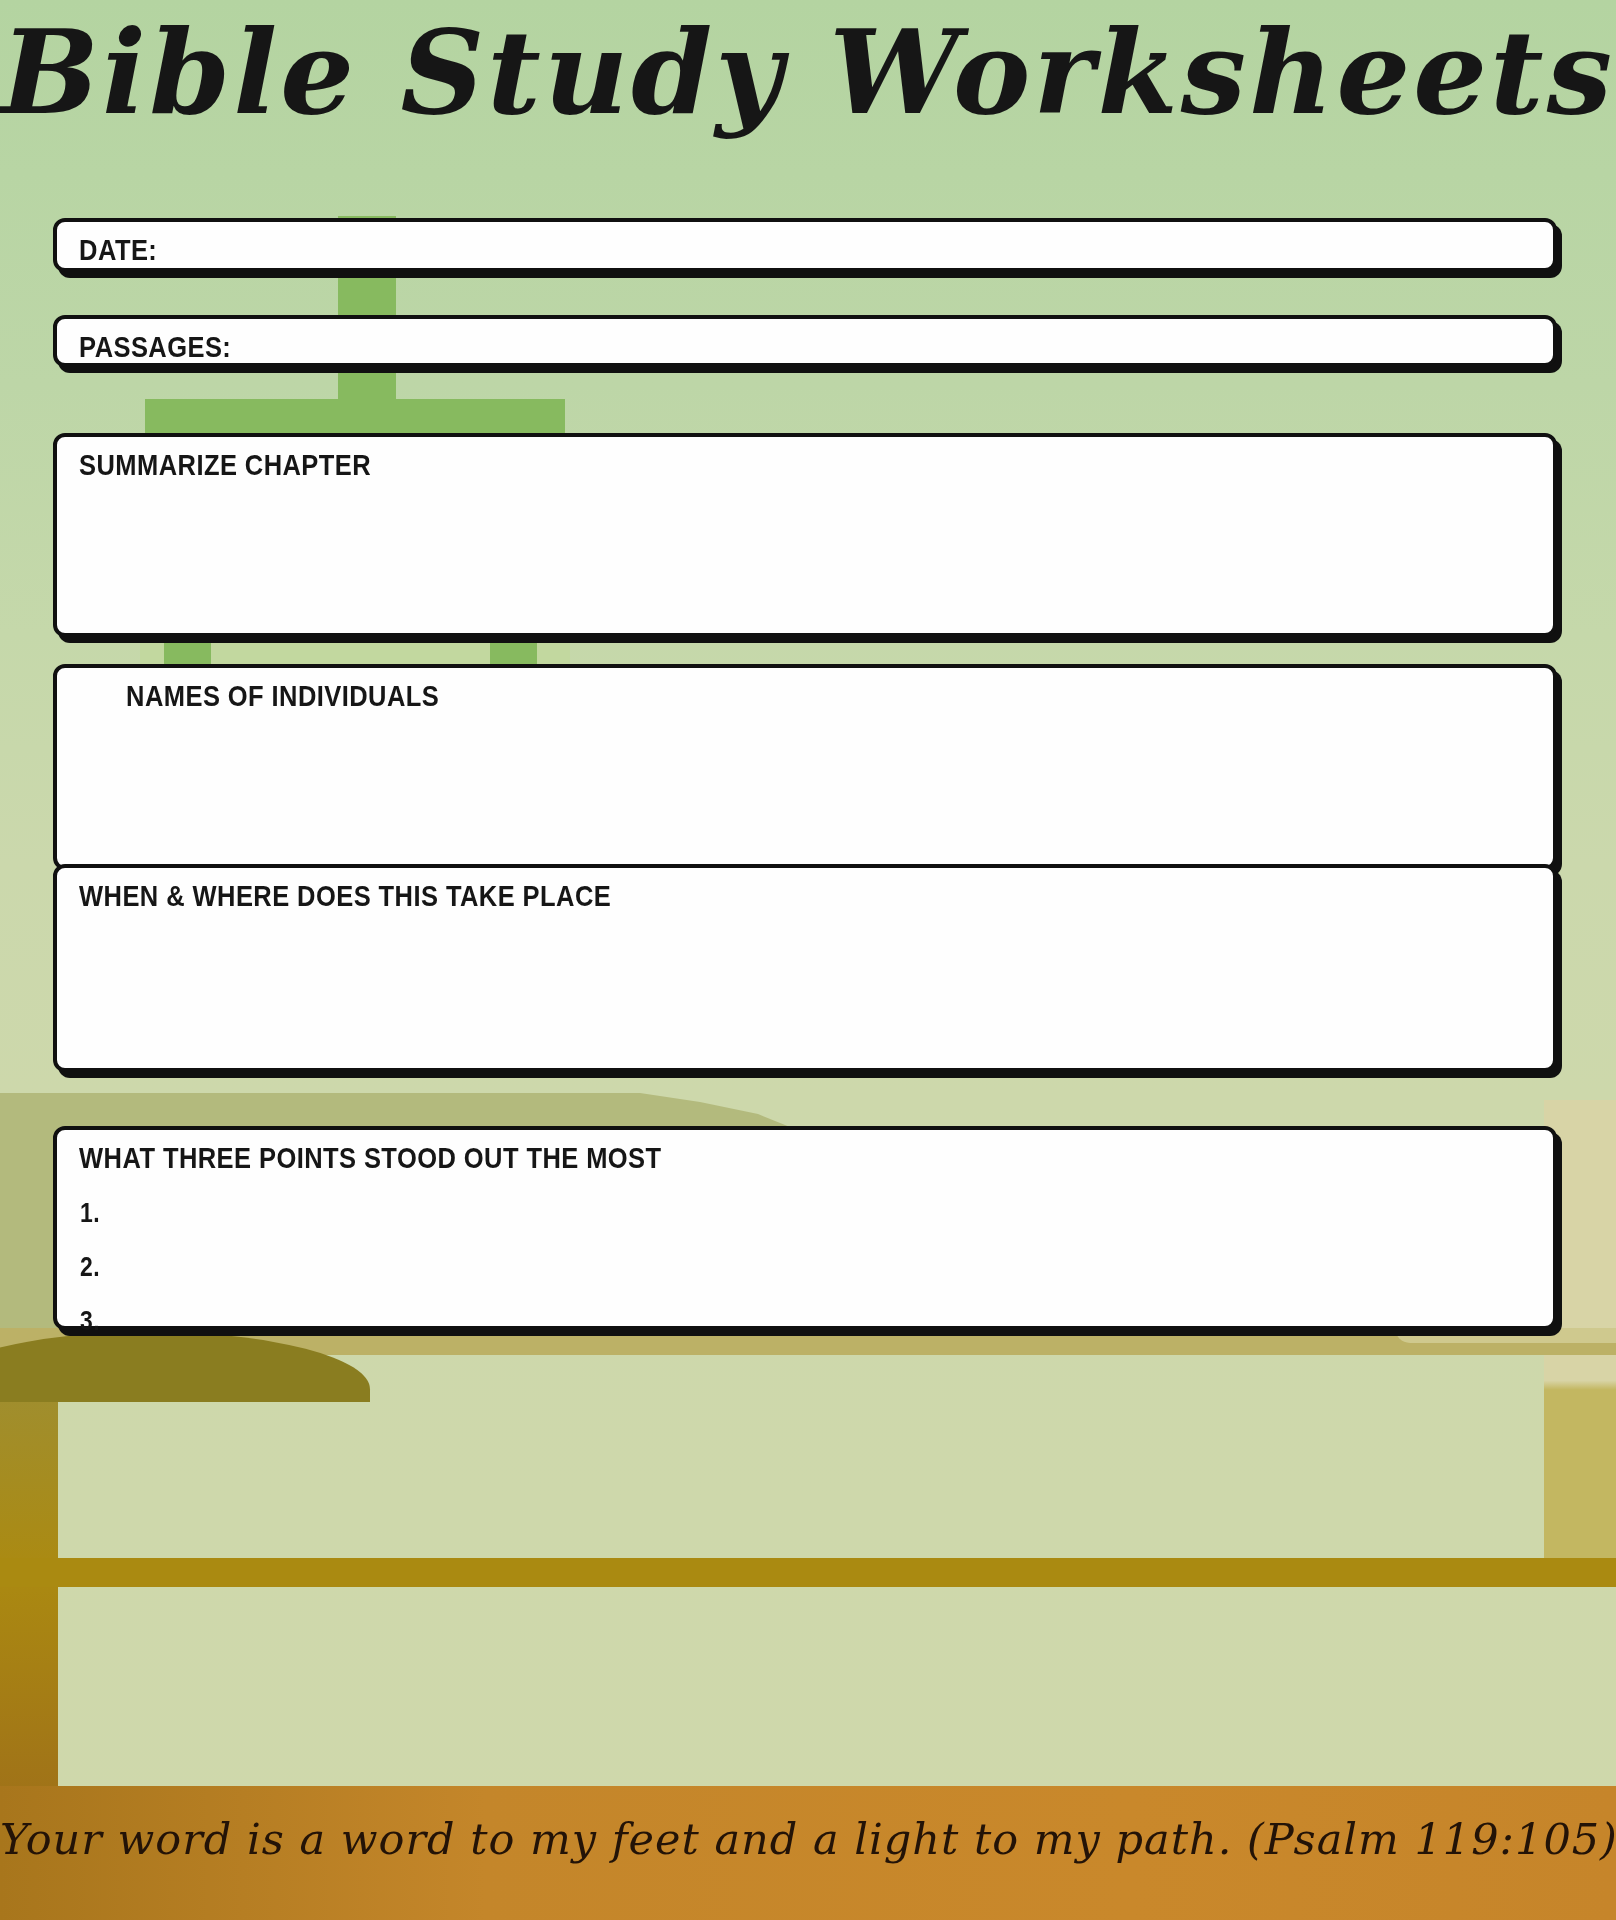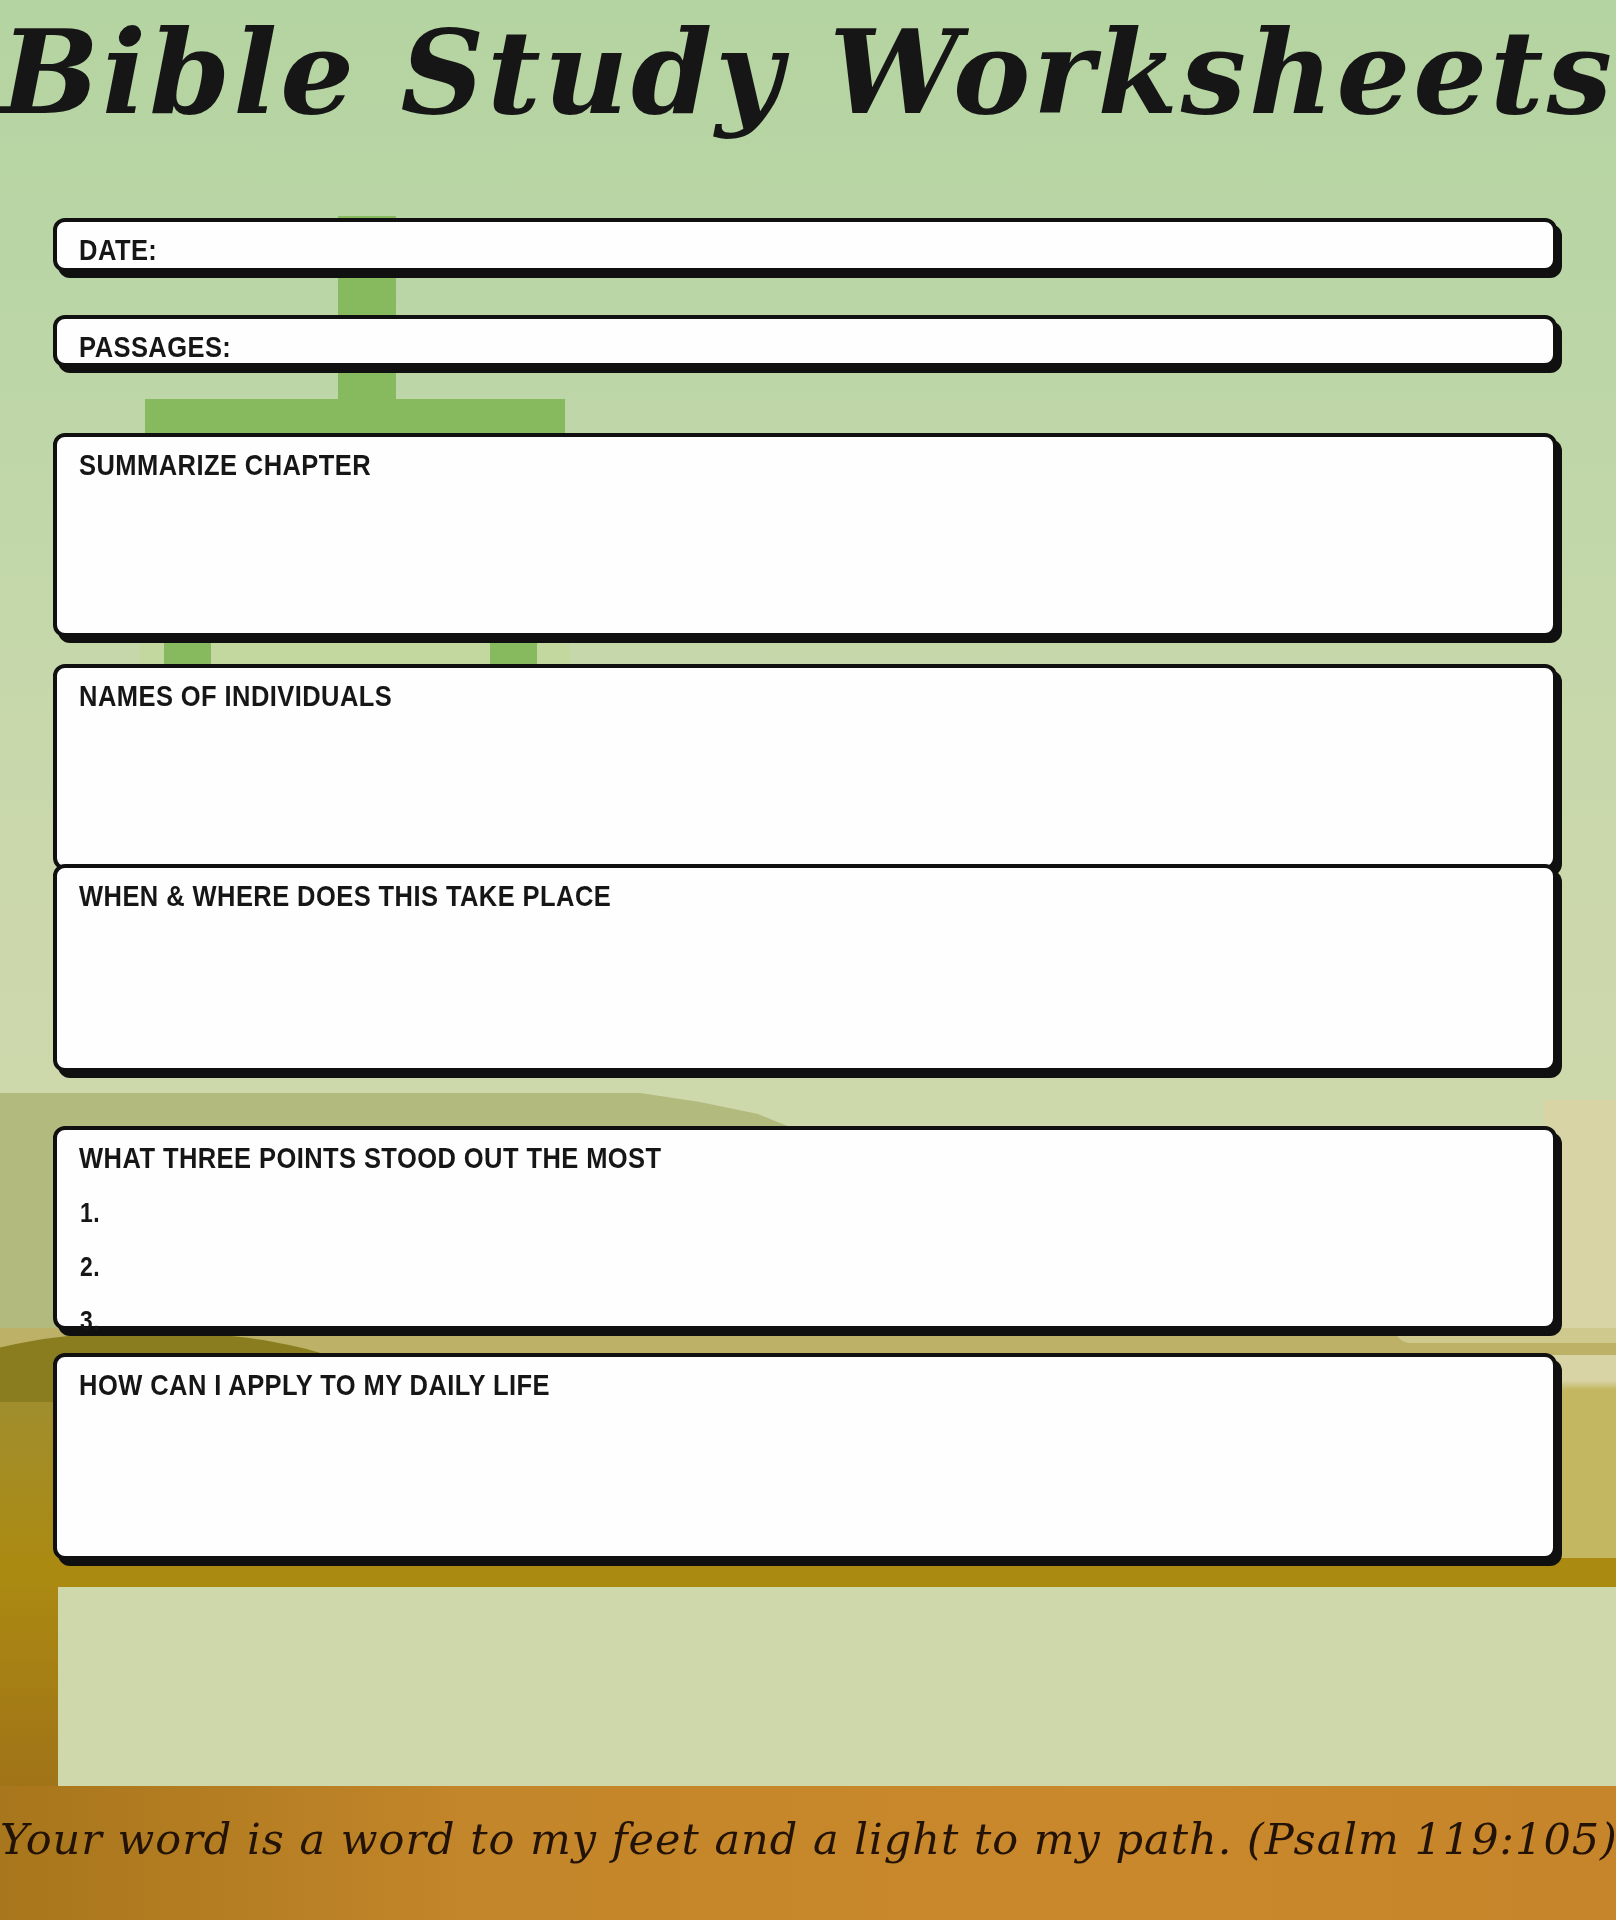--- a/index.html
+++ b/index.html
@@ -61,21 +61,21 @@
   }
   .box .list-item {
     font-weight:bold; font-size:27px; color:#161616; white-space:nowrap;
     transform:scaleX(0.85); transform-origin:0 50%;
     padding:0 0 0 27px; margin-top:23px; letter-spacing:0.5px;
   }
   .b-date      { top:218px;  height:54px;  }
   .b-passages  { top:283px;  height:52px;margin-top:32px;  }
   .b-author    { top:364px;  height:48px;  }
   .b-summarize { top:433px;  height:204px; }
-  .b-names     { top:664px;  height:206px; }
+  .b-names     { top:664px;  height:206px;padding-left:47px; }
   .b-when      { top:864px;  height:208px; }
   .b-points    { top:1126px; height:204px; }
   .b-apply     { top:1353px; height:207px; }
   .b-questions { top:1583px; height:207px; }
 </style>
 </head>
 <body>
 
 <div class="page">
 
@@ -117,20 +117,17 @@
     <div class="label">WHEN &amp; WHERE DOES THIS TAKE PLACE</div>
   </div>
 
   <div class="box b-points">
     <div class="label">WHAT THREE POINTS STOOD OUT THE MOST</div>
     <div class="list-item">1.</div>
     <div class="list-item">2.</div>
     <div class="list-item">3.</div>
   </div>
 
-  <div class="box b-apply">
-    <div class="label">HOW CAN I APPLY TO MY DAILY LIFE</div>
-  </div>
 
 
   <div class="footer-quote">Your word is a word to my feet and a light to my path. (Psalm 119:105)</div>
 
 </div>
 
 </body></html>

